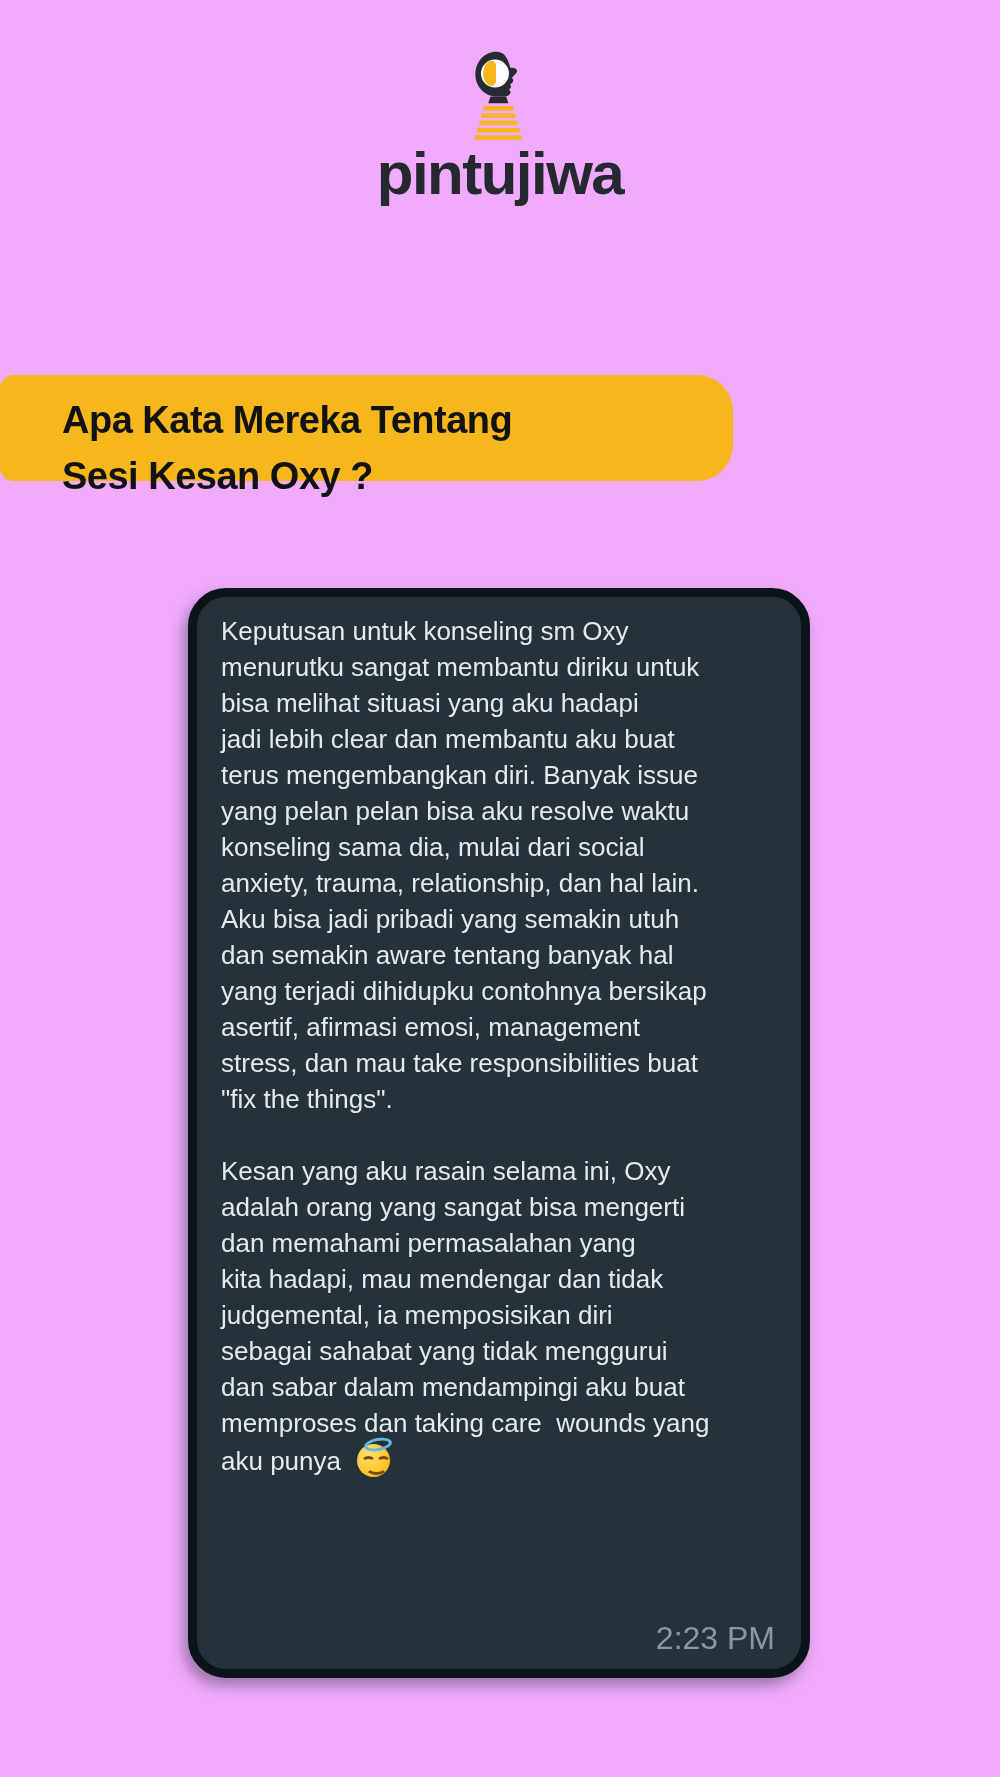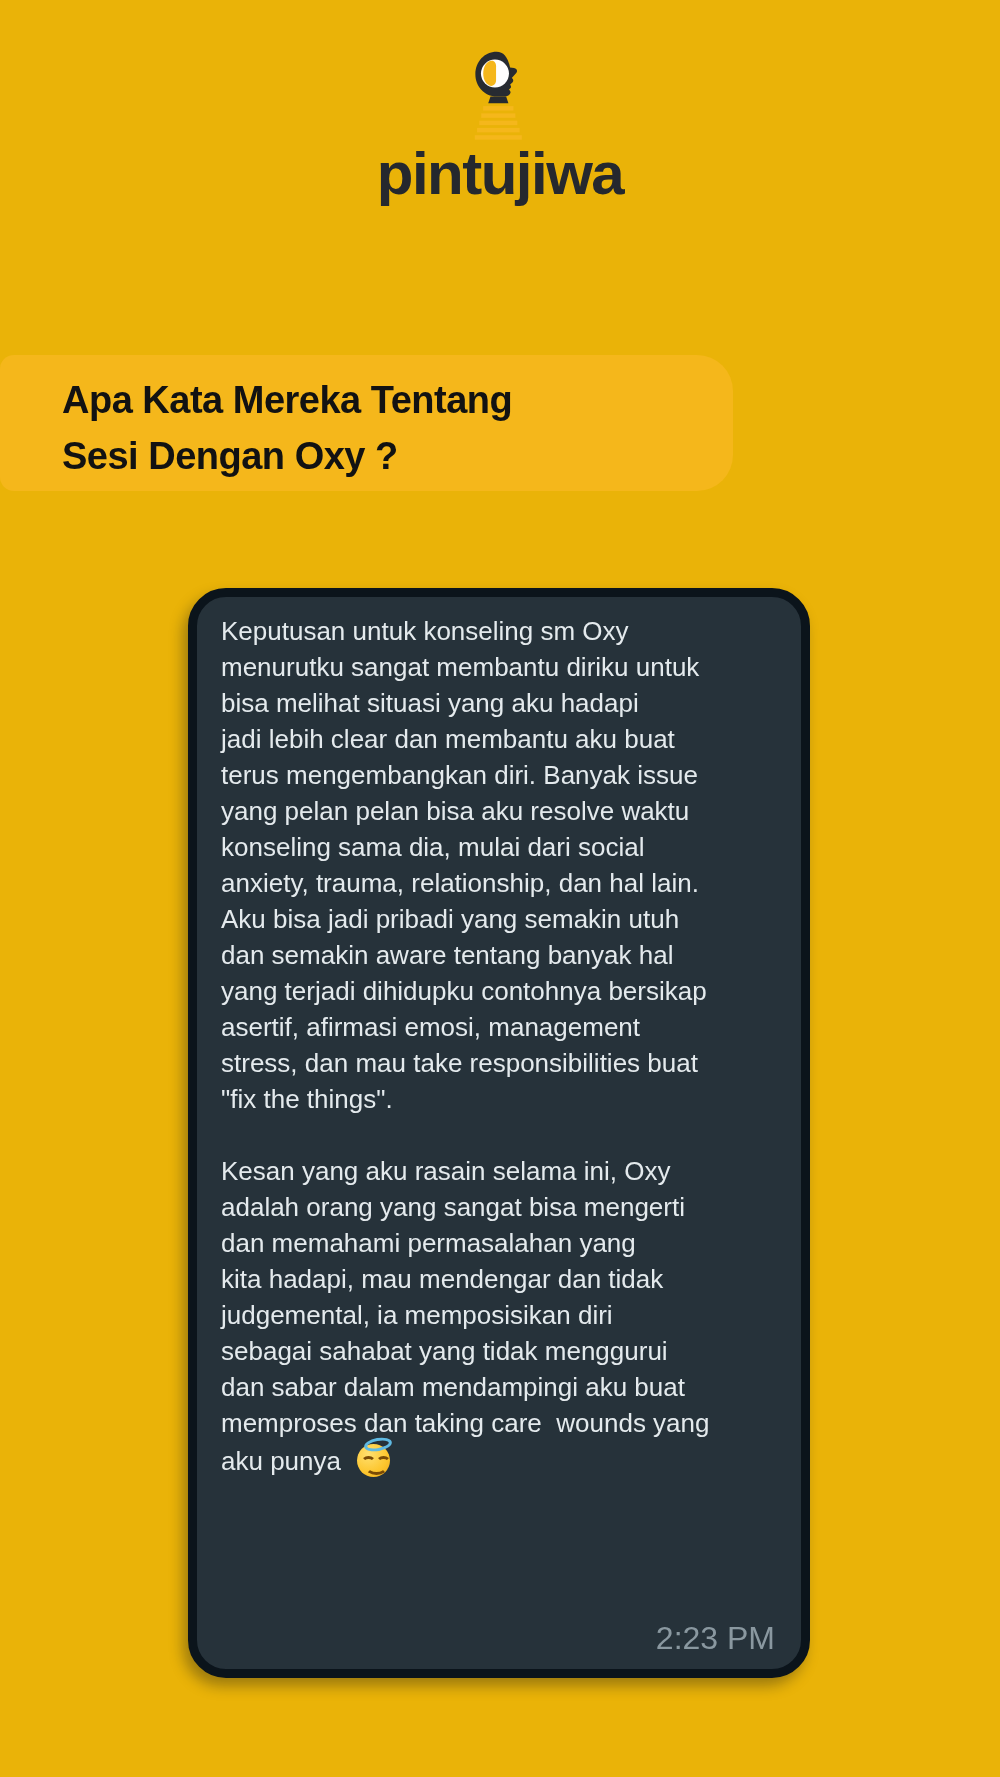--- a/index.html
+++ b/index.html
@@ -1,25 +1,25 @@
 <!DOCTYPE html>
 <html><head>
 <meta charset="utf-8">
 <style>
   html,body{margin:0;padding:0;background:#ffffff;}
-  .page{position:relative;width:1000px;height:1777px;background:#eab308;overflow:hidden;
+  .page{position:relative;width:1000px;height:1777px;background:#f0abfc;overflow:hidden;
         font-family:"Liberation Sans","DejaVu Sans",sans-serif;}
 
   
   .logo{position:absolute;top:50px;left:0;right:0;display:flex;flex-direction:column;align-items:center;}
   .logo svg{display:block;}
   .wordmark{margin-top:2px;font-size:60px;font-weight:bold;letter-spacing:-1.5px;color:#25282e;line-height:1;}
 
   
-  .banner{position:absolute;top:355px;left:0;width:733px;height:136px;background:#f5b71b;
+  .banner{position:absolute;top:375px;left:0;width:733px;height:106px;background:#f5b71b;
           border-radius:14px 36px 36px 14px;box-sizing:border-box;padding:17px 16px 0 62px;}
   .banner div{font-size:38px;font-weight:bold;letter-spacing:-0.5px;color:#121212;line-height:56px;}
 
   
   .bubble{position:absolute;top:588px;left:188px;width:622px;height:1090px;box-sizing:border-box;
           background:#26323a;border:9px solid #0b141b;border-radius:38px;
           box-shadow:-5px 8px 14px rgba(15,20,26,0.35);}
   .msg{position:absolute;top:16px;left:24px;right:16px;white-space:pre;
        font-size:26px;line-height:36px;color:#e4eaed;}
   .time{position:absolute;right:26px;bottom:12px;font-size:32px;color:#8a98a0;}
@@ -58,21 +58,21 @@
       <rect x="16.5" y="113" width="61" height="8" fill="#f5b71b"></rect>
       <rect x="13" y="126" width="68" height="8" fill="#f5b71b"></rect>
       <rect x="9" y="139" width="76" height="8" fill="#f5b71b"></rect>
       <rect x="5" y="152" width="84" height="8" fill="#f5b71b"></rect>
     </svg>
     <div class="wordmark">pintujiwa</div>
   </header>
 
   <div class="banner">
     <div>Apa Kata Mereka Tentang</div>
-    <div>Sesi Dengan Oxy ?</div>
+    <div>Sesi Kesan Oxy ?</div>
   </div>
 
   <div class="bubble">
     <div class="msg"><span>Keputusan untuk konseling sm Oxy
 menurutku sangat membantu diriku untuk
 bisa melihat situasi yang aku hadapi
 jadi lebih clear dan membantu aku buat
 terus mengembangkan diri. Banyak issue
 yang pelan pelan bisa aku resolve waktu
 konseling sama dia, mulai dari social

